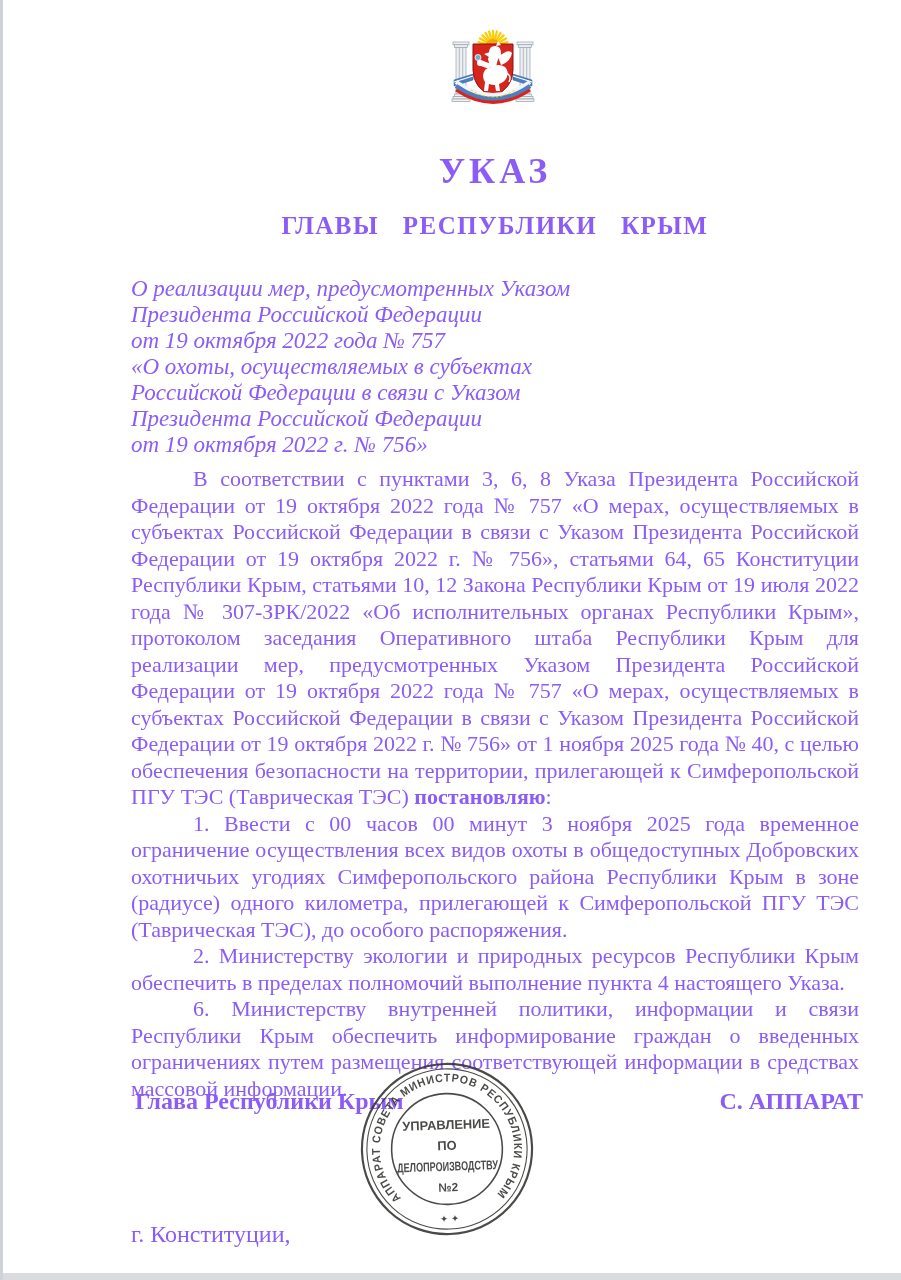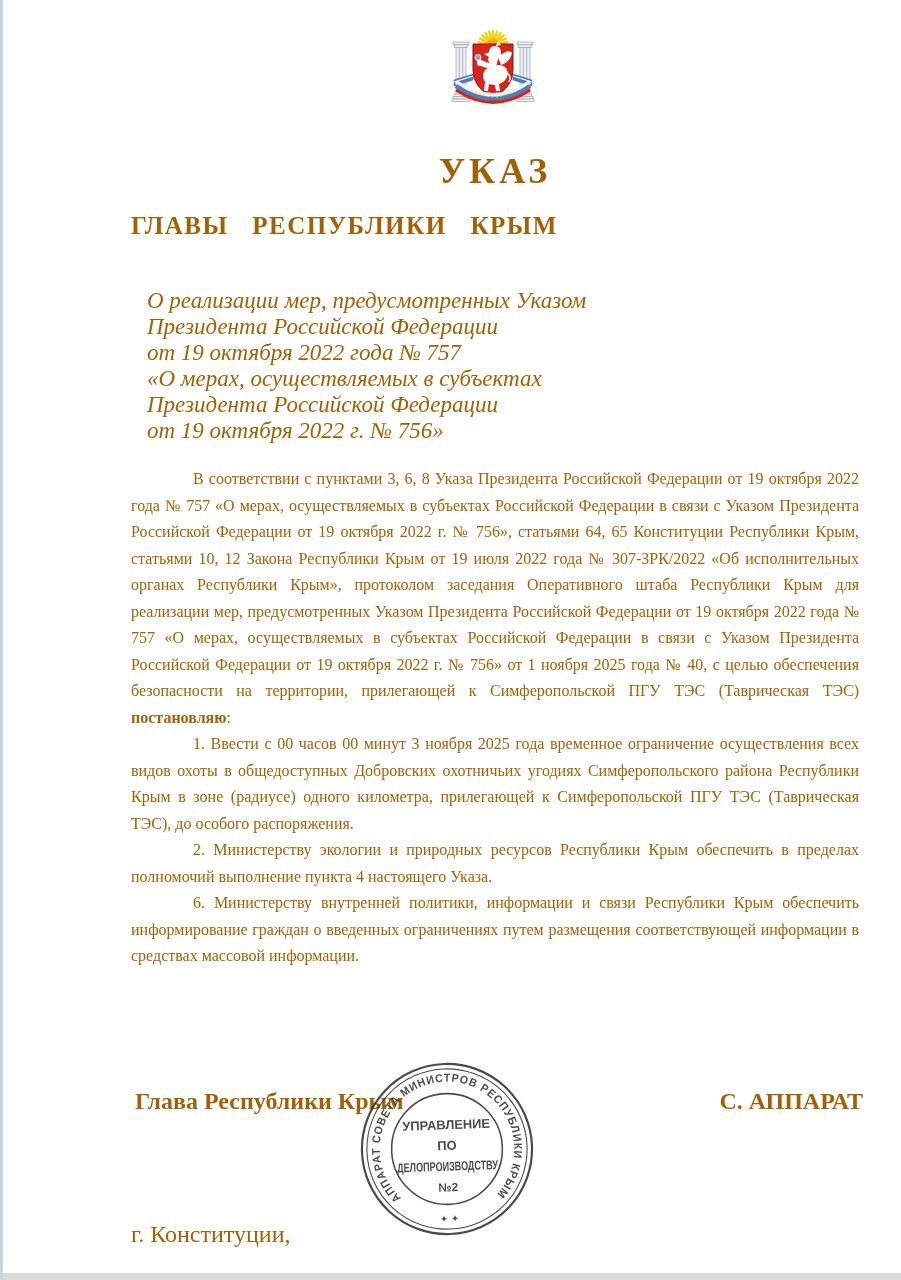--- a/index.html
+++ b/index.html
@@ -1,37 +1,37 @@
 <!DOCTYPE html>
 <html><head>
 <meta charset="utf-8">
 <style>
   html,body{margin:0;padding:0;background:#ffffff;}
   .page{
     position:relative;width:901px;height:1280px;background:#ffffff;
-    font-family:"Liberation Serif","DejaVu Serif",serif;color:#a16207;
+    font-family:"Liberation Serif","DejaVu Serif",serif;color:#8b5cf6;
     overflow:hidden;border-left:3px solid #cfd2d6;box-sizing:border-box;
   }
   .page-bottom-edge{position:absolute;left:0;right:0;bottom:0;height:7px;background:#d9dbde;}
   .emblem{position:absolute;left:448px;top:30px;width:84px;height:84px;}
   .doc-title{
     position:absolute;left:128px;top:150px;width:728px;margin:0;
     text-align:center;font-size:36px;font-weight:bold;letter-spacing:4px;
   }
   .doc-subtitle{
     position:absolute;left:128px;top:212px;width:728px;margin:0;
-    text-align:left;font-size:25px;font-weight:bold;letter-spacing:1.5px;word-spacing:16px;
+    text-align:center;font-size:25px;font-weight:bold;letter-spacing:1.5px;word-spacing:16px;
   }
   .subject{
-    position:absolute;left:128px;top:288px;width:460px;
-    font-style:italic;font-size:23px;line-height:26px;margin-left:16px;
+    position:absolute;left:128px;top:276px;width:460px;
+    font-style:italic;font-size:23px;line-height:26px;
   }
   .bodytext{
     position:absolute;left:128px;top:466px;width:728px;
-    font-size:16px;line-height:26.5px;text-align:justify;
+    font-size:22px;line-height:26.5px;text-align:justify;
   }
   .bodytext p{margin:0;text-indent:62px;}
   .sig-row{
     position:absolute;left:132px;top:1088px;width:728px;
     display:flex;justify-content:space-between;
     font-size:24px;font-weight:bold;
   }
   .footer-block{
     position:absolute;left:128px;top:1152px;
     font-size:24px;line-height:33px;white-space:pre;
@@ -111,21 +111,22 @@
     </svg>
   </div>
 
   <h1 class="doc-title">УКАЗ</h1>
   <h2 class="doc-subtitle">ГЛАВЫ РЕСПУБЛИКИ КРЫМ</h2>
 
   <div class="subject">
     <div>О реализации мер, предусмотренных Указом</div>
     <div>Президента Российской Федерации</div>
     <div>от 19 октября 2022 года № 757</div>
-    <div>«О мерах, осуществляемых в субъектах</div>
+    <div>«О охоты, осуществляемых в субъектах</div>
+    <div>Российской Федерации в связи с Указом</div>
     <div>Президента Российской Федерации</div>
     <div>от 19 октября 2022 г. № 756»</div>
   </div>
 
   <div class="bodytext">
     <p><span>В соответствии с пунктами 3, 6, 8 Указа Президента Российской Федерации от 19 октября 2022 года № 757 «О мерах, осуществляемых в субъектах Российской Федерации в связи с Указом Президента Российской Федерации от 19 октября 2022 г. № 756», статьями 64, 65 Конституции Республики Крым, статьями 10, 12 Закона Республики Крым от 19 июля 2022 года № 307-ЗРК/2022 «Об исполнительных органах Республики Крым», протоколом заседания Оперативного штаба Республики Крым для реализации мер, предусмотренных Указом Президента Российской Федерации от 19 октября 2022 года № 757 «О мерах, осуществляемых в субъектах Российской Федерации в связи с Указом Президента Российской Федерации от 19 октября 2022 г. № 756» от 1 ноября 2025 года № 40, с целью обеспечения безопасности на территории, прилегающей к Симферопольской ПГУ ТЭС (Таврическая ТЭС) </span><b>постановляю</b><span>:</span></p>
     <p>1. Ввести с 00 часов 00 минут 3 ноября 2025 года временное ограничение осуществления всех видов охоты в общедоступных Добровских охотничьих угодиях Симферопольского района Республики Крым в зоне (радиусе) одного километра, прилегающей к Симферопольской ПГУ ТЭС (Таврическая ТЭС), до особого распоряжения.</p>
     <p>2. Министерству экологии и природных ресурсов Республики Крым обеспечить в пределах полномочий выполнение пункта 4 настоящего Указа.</p>
     <p>6. Министерству внутренней политики, информации и связи Республики Крым обеспечить информирование граждан о введенных ограничениях путем размещения соответствующей информации в средствах массовой информации.</p>
   </div>

